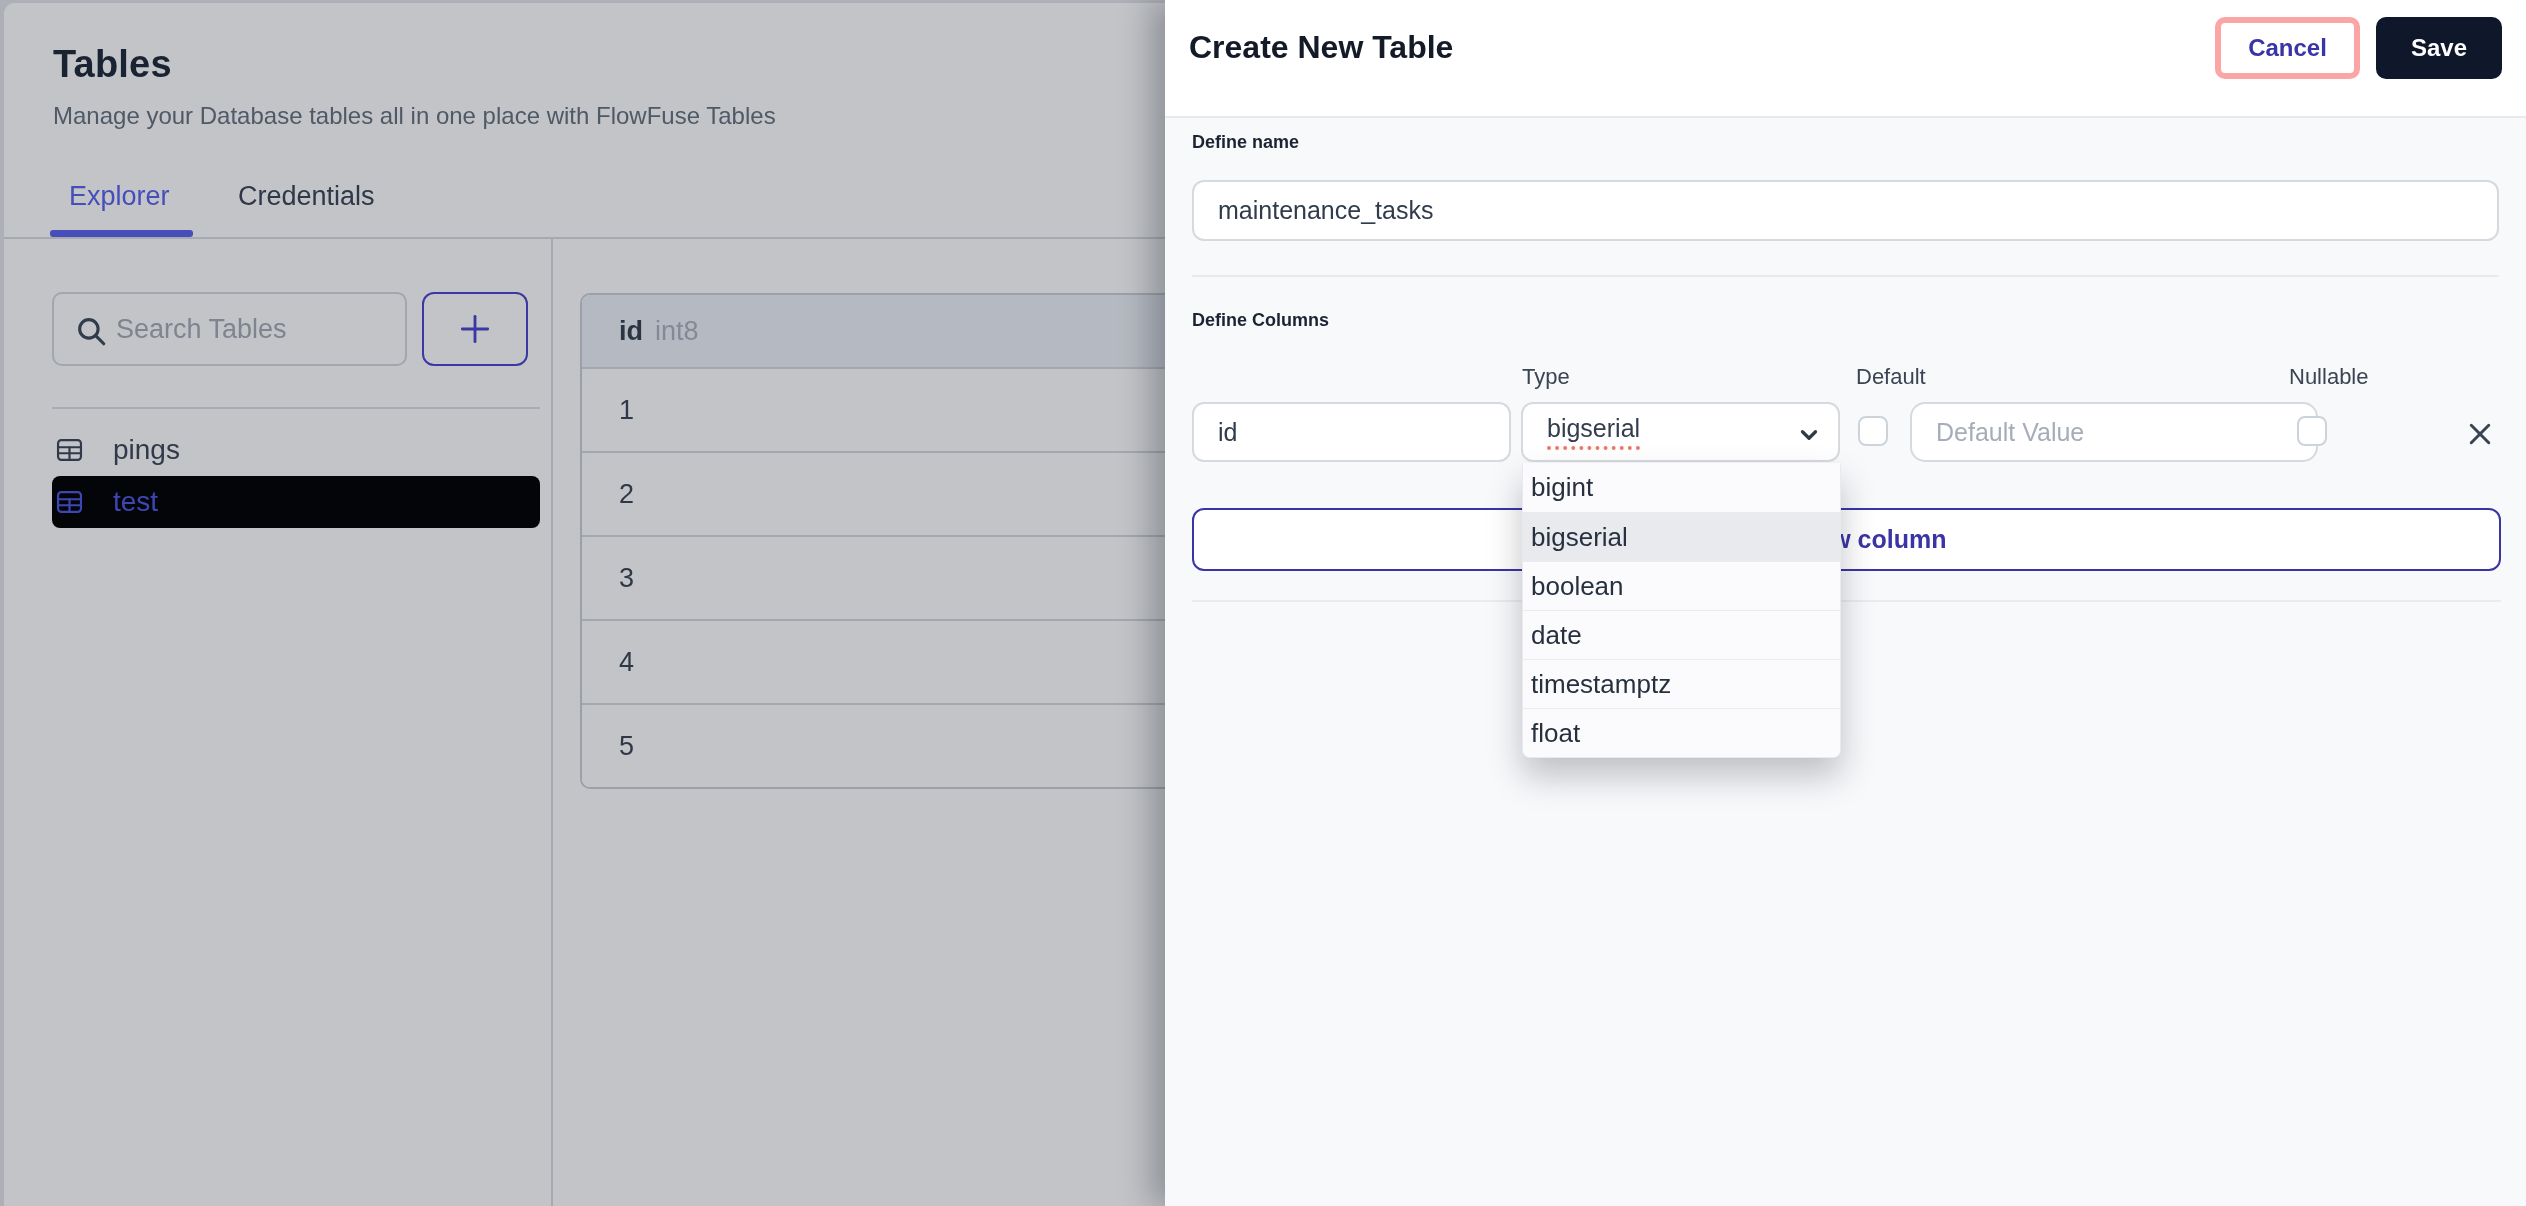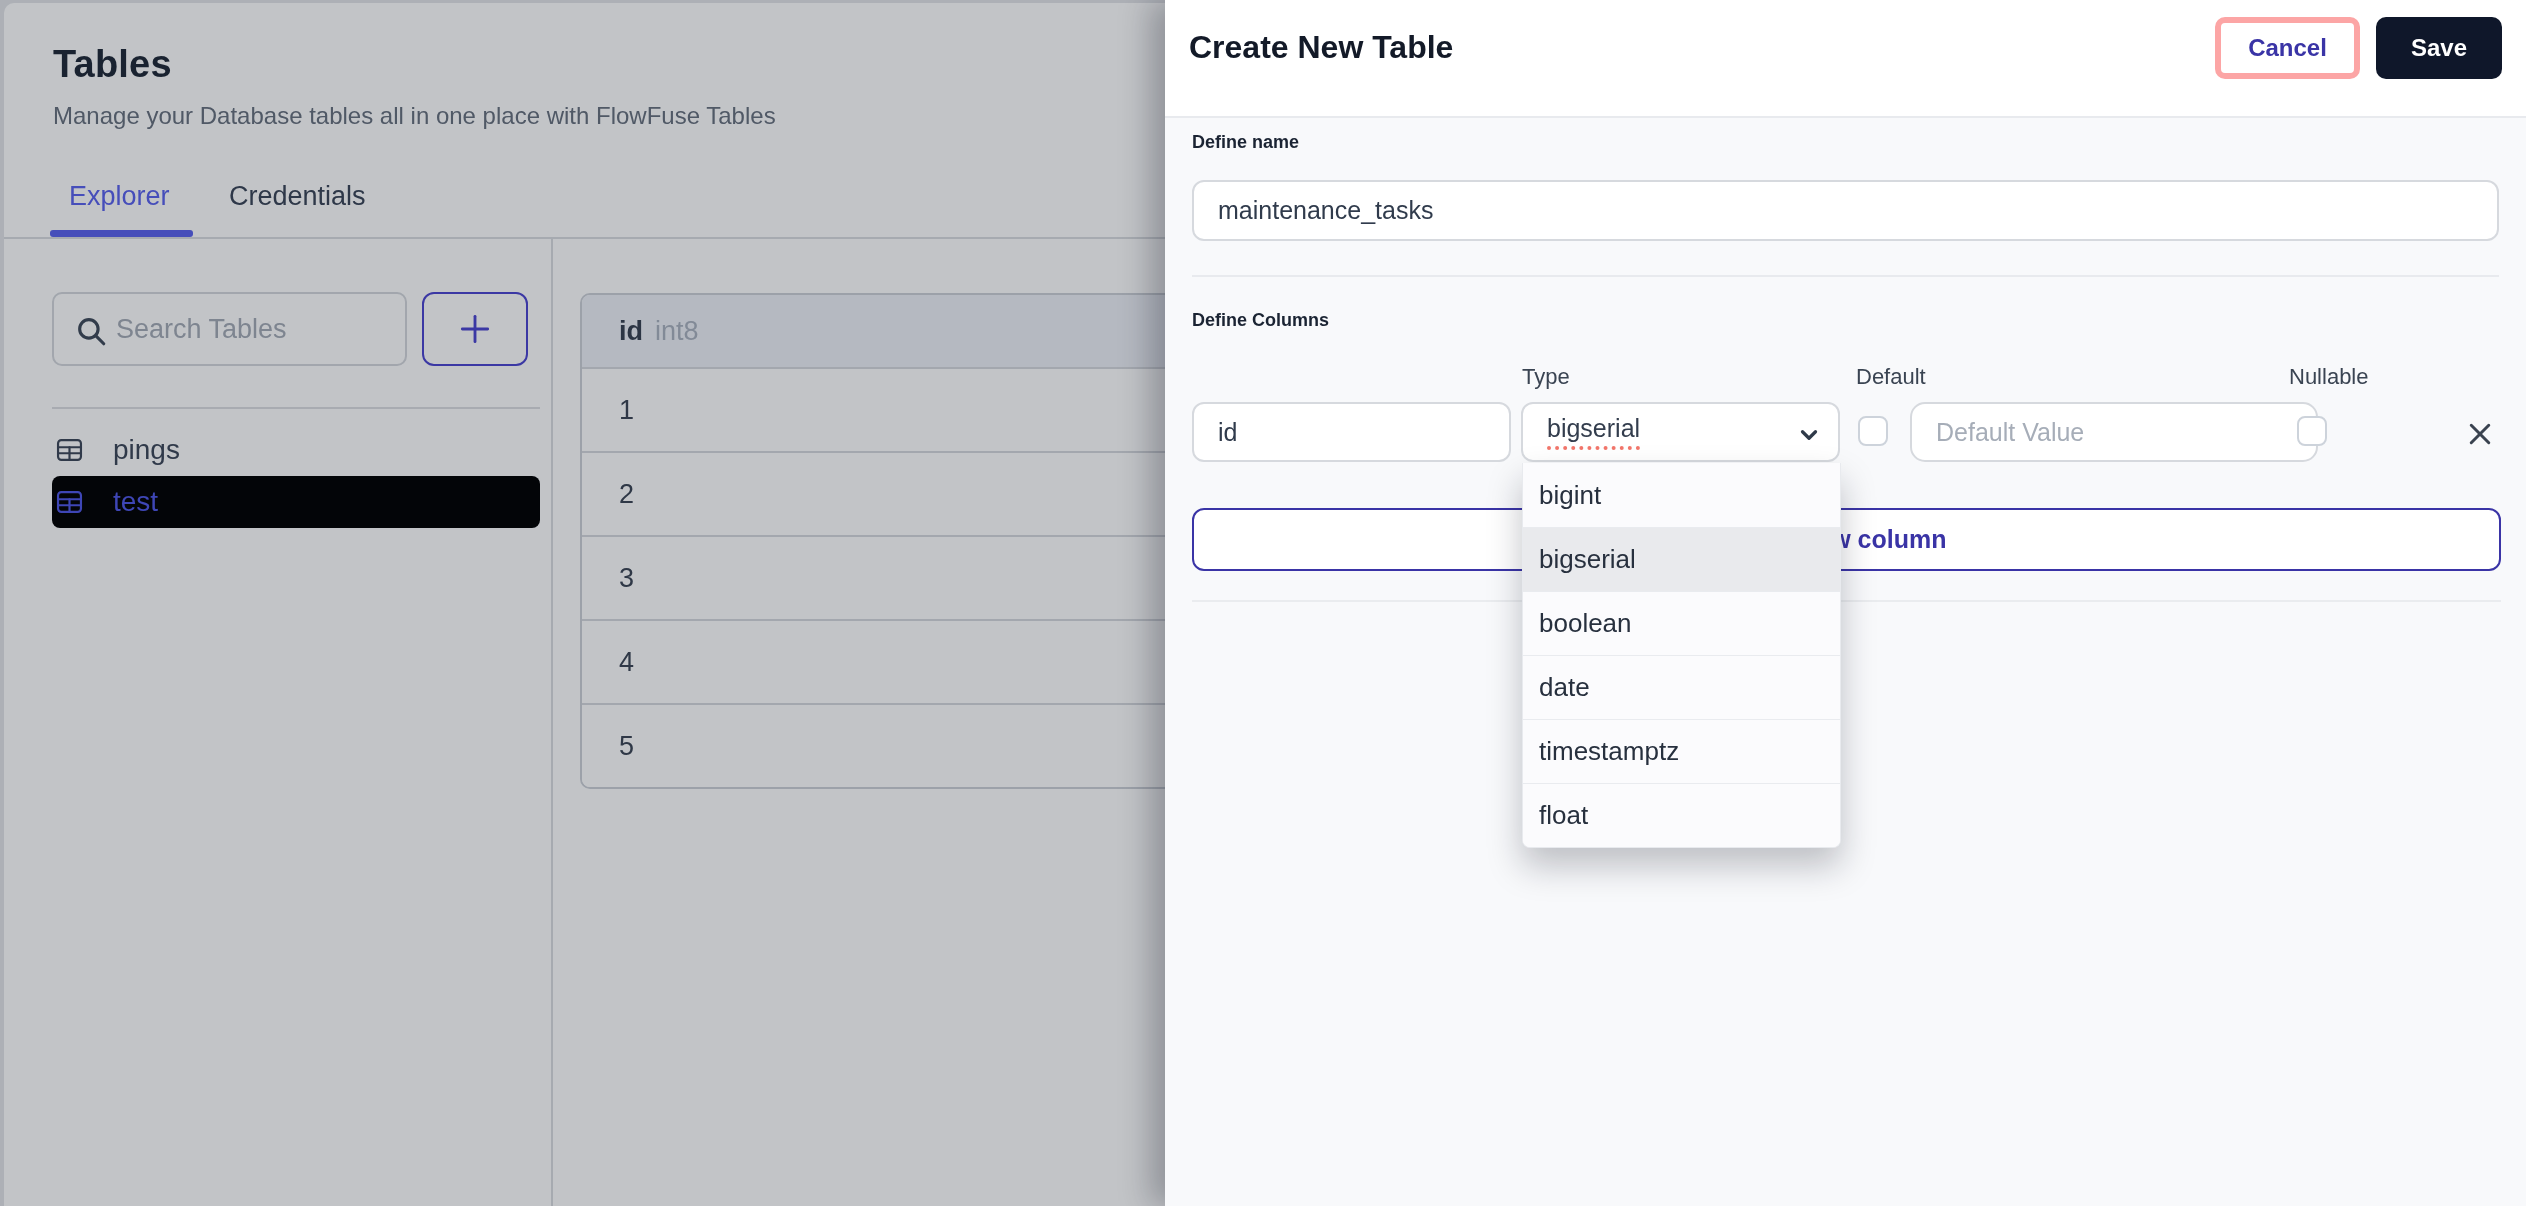--- a/index.html
+++ b/index.html
@@ -8,21 +8,21 @@
 
   
   .page { position:absolute; inset:0; background:#e3e5e8; }
   .card { position:absolute; left:4px; top:3px; right:0; bottom:0; background:#ffffff; border-top-left-radius:10px; }
 
   .page-title { position:absolute; left:49px; top:40px; font-size:38px; font-weight:700; color:#1f2937; letter-spacing:.2px; }
   .page-subtitle { position:absolute; left:49px; top:99px; font-size:24px; color:#67707e; }
 
   .tab { position:absolute; top:178px; font-size:27px; font-weight:500; cursor:pointer; }
   .tab-explorer { left:65px; color:#5a62ee; }
-  .tab-credentials { left:225px; color:#3a4557; }
+  .tab-credentials { left:234px; color:#3a4557; }
   .tab-underline { position:absolute; left:46px; top:227px; width:143px; height:7px; background:#5a62ee; border-radius:3px; }
   .tabbar-border { position:absolute; left:0; right:0; top:234px; height:2px; background:#dadce0; }
 
   .search-box { position:absolute; left:48px; top:289px; width:355px; height:74px; background:#fff; border:2px solid #d4d7dc; border-radius:10px; }
   .search-box svg { position:absolute; left:20px; top:20px; }
   .search-input { position:absolute; left:62px; top:0; width:285px; height:70px; border:none; outline:none; background:transparent; font-size:27px; font-family:"Liberation Sans",sans-serif; color:#3b4554; }
   .search-input::placeholder { color:#a4abb6; }
 
   .add-table-btn { position:absolute; left:418px; top:289px; width:106px; height:74px; background:#fff; border:2.5px solid #4b44d0; border-radius:12px; display:flex; align-items:center; justify-content:center; cursor:pointer; }
 
@@ -78,21 +78,21 @@
 
   .checkbox { position:absolute; top:416px; width:30px; height:30px; background:#fff; border:2px solid #cdd3db; border-radius:8px; cursor:pointer; }
   .cb-default { left:693px; }
   .cb-nullable { left:1132px; }
 
   .remove-col { position:absolute; left:1300px; top:419px; width:30px; height:30px; cursor:pointer; }
 
   .add-col-btn { position:absolute; left:27px; top:508px; width:1309px; height:63px; background:#fff; border:2px solid #3a34a6; border-radius:12px; color:#3a34a6; font-size:25px; font-weight:700; font-family:"Liberation Sans",sans-serif; display:flex; align-items:center; justify-content:center; cursor:pointer; }
 
   .type-dropdown { position:absolute; left:357px; top:463px; width:319px; background:#fbfbfd; border:1px solid #e8eaee; border-top:none; border-radius:0 0 8px 8px; box-shadow:0 18px 34px rgba(15,20,35,0.25); z-index:5; overflow:hidden; }
-  .dd-option { height:64px; display:flex; align-items:center; padding-left:16px; font-size:26px; color:#27303e; border-top:1px solid #e9ebef; cursor:pointer; background:#fbfbfd; }
+  .dd-option { height:49px; display:flex; align-items:center; padding-left:8px; font-size:26px; color:#27303e; border-top:1px solid #e9ebef; cursor:pointer; background:#fbfbfd; }
   .dd-option:first-child { border-top:none; }
   .dd-option.highlighted { background:#e9eaed; }
 </style>
 </head>
 <body>
 
 <div class="page">
   <div class="card">
 
     <div class="page-title">Tables</div>

